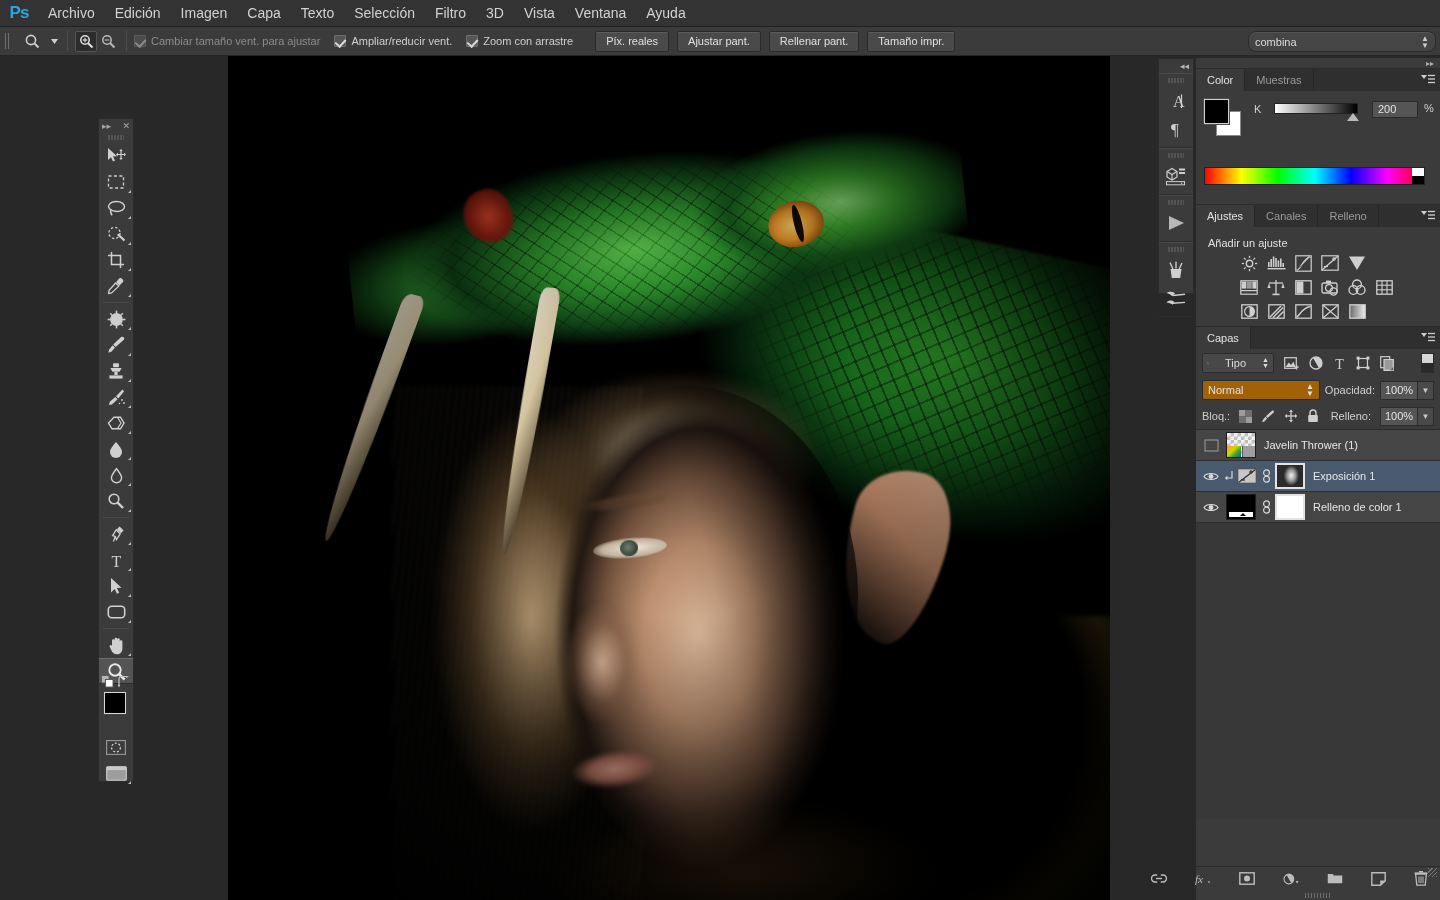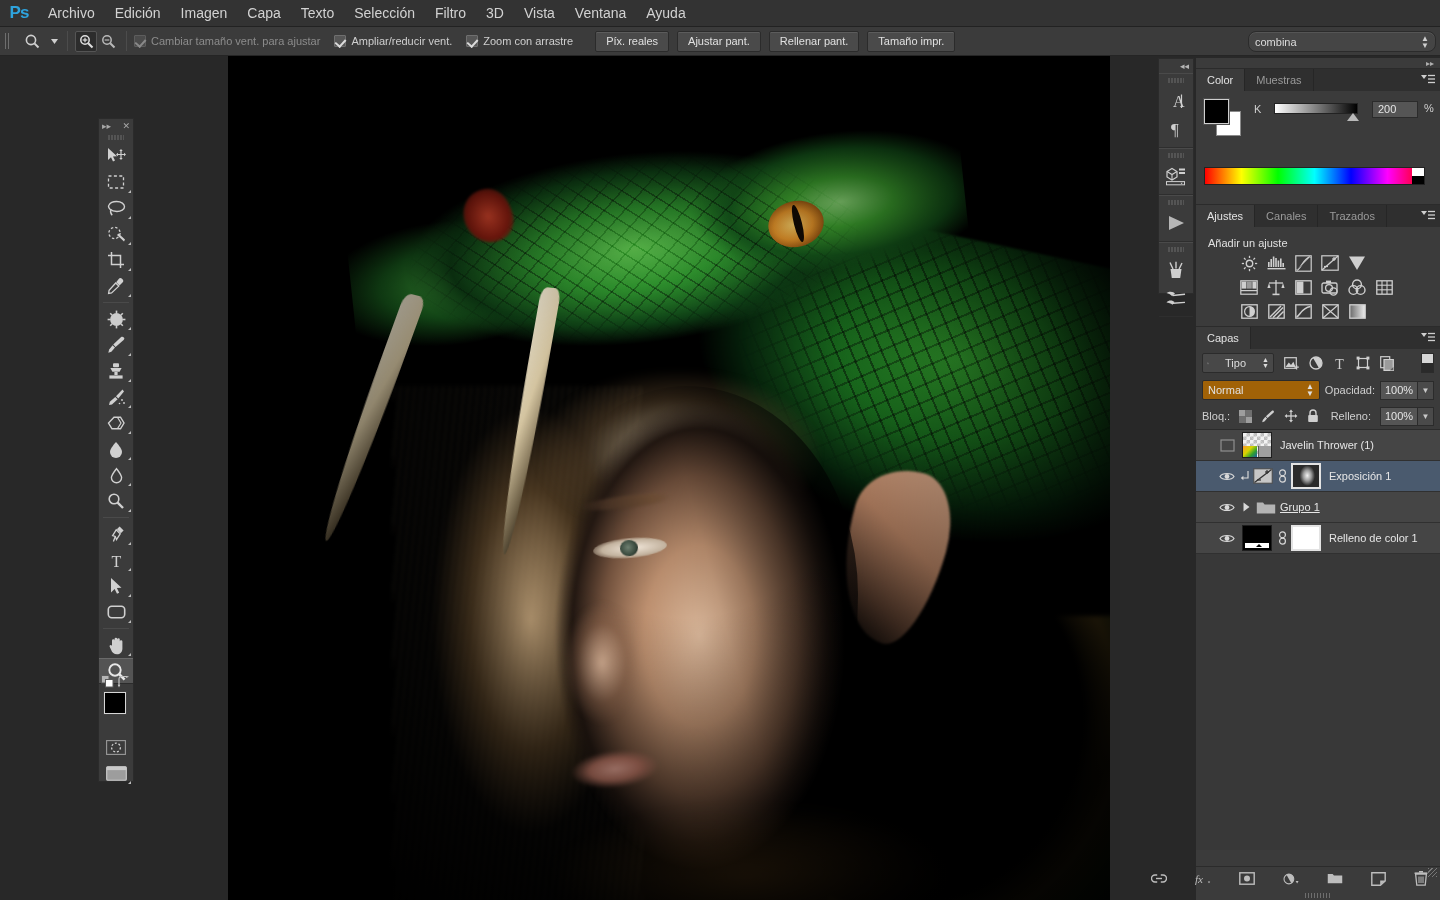--- a/index.html
+++ b/index.html
@@ -324,21 +324,21 @@
   .lbl { font-size:11px; color:#cfcfcf; white-space:nowrap; }
   .num-field {
     width:38px; height:19px; background:#555; border:1px solid #2b2b2b; color:#e5e5e5;
     font-size:11px; line-height:17px; text-align:center;
   }
   .num-arrow { width:16px; height:19px; background:#4a4a4a; border:1px solid #2b2b2b;
                border-left:none; display:flex; align-items:center; justify-content:center; font-size:8px; }
   .lay-lock { display:flex; align-items:center; height:26px; padding:0 6px; gap:9px; }
 
   .lay-list { border-top:1px solid #2b2b2b; }
-  .lay-row { display:flex; align-items:center; height:31px; padding:0 20px;
+  .lay-row { display:flex; align-items:center; height:31px; padding:0 4px;
              border-bottom:1px solid #303030; background:#454545; }
   .lay-row.selected { background:#4a5a6e; }
   .eye-cell { width:22px; display:flex; align-items:center; justify-content:center; }
   .thumb { width:30px; height:26px; border:1px solid #1e1e1e; background:#fff; flex:none; }
   .thumb.checker {
     background-image:
       linear-gradient(45deg,#bdbdbd 25%,transparent 25%,transparent 75%,#bdbdbd 75%),
       linear-gradient(45deg,#bdbdbd 25%,transparent 25%,transparent 75%,#bdbdbd 75%);
     background-size:7px 7px; background-position:0 0,3.5px 3.5px; background-color:#f2f2f2;
   }
@@ -756,21 +756,21 @@
         <div class="spectrum">
           <div class="spectrum-bw"></div>
         </div>
       </div>
     </div>
 
     <div class="panel">
       <div class="ptabs">
         <div class="ptab active">Ajustes</div>
         <div class="ptab">Canales</div>
-        <div class="ptab">Trazados</div>
+        <div class="ptab">Relleno</div>
         <div class="pmenu">
           <svg width="14" height="11" viewBox="0 0 14 11">
             <path d="M0 1 L6 1 L3 5 Z" fill="#cfcfcf"></path>
             <g stroke="#cfcfcf" stroke-width="1.3">
               <line x1="7" y1="1.5" x2="14" y2="1.5"></line>
                 <line x1="7" y1="5" x2="14" y2="5"></line>
                 <line x1="7" y1="8.5" x2="14" y2="8.5"></line>
             </g>
           </svg>
         </div>
@@ -1087,39 +1087,20 @@
               <rect x="2.6" y="0.8" width="5.8" height="6" rx="2.9" fill="none" stroke="#d8d8d8" stroke-width="1.2"></rect>
               <rect x="2.6" y="7.2" width="5.8" height="6" rx="2.9" fill="none" stroke="#d8d8d8" stroke-width="1.2"></rect>
             </svg>
           </div>
           <div class="mask-thumb" style="margin-left:2px;background:
               radial-gradient(ellipse 9px 12px at 55% 48%, #f2f2f2 0%, #9a9a9a 45%, #2a2a2a 85%),
               linear-gradient(120deg,#1b1b1b,#555);"></div>
           <div class="lay-name">Exposición 1</div>
         </div>
 
-        <div class="lay-row">
-          <div class="eye-cell">
-            <svg width="16" height="11" viewBox="0 0 16 11">
-              <path d="M1 5.5 C3.5 1.5 12.5 1.5 15 5.5 C12.5 9.5 3.5 9.5 1 5.5 Z" fill="none" stroke="#d8d8d8" stroke-width="1.2"></path>
-              <circle cx="8" cy="5.5" r="2.4" fill="#d8d8d8"></circle>
-            </svg>
-          </div>
-          <div style="width:16px;display:flex;align-items:center;justify-content:center;">
-            <svg width="7" height="10" viewBox="0 0 7 10">
-                <path d="M0.5 0.5 L6.5 5 L0.5 9.5 Z" fill="#d8d8d8"></path>
-              </svg>
-          </div>
-          <div style="width:24px;display:flex;align-items:center;justify-content:center;">
-            <svg width="20" height="15" viewBox="0 0 20 15">
-              <path d="M0.8 2.4 L7 2.4 L8.6 4.4 L19.2 4.4 L19.2 13.4 L0.8 13.4 Z" fill="#b4b4b4"></path>
-            </svg>
-          </div>
-          <div class="lay-name ul" style="margin-left:2px;">Grupo 1</div>
-        </div>
 
         <div class="lay-row">
           <div class="eye-cell">
             <svg width="16" height="11" viewBox="0 0 16 11">
               <path d="M1 5.5 C3.5 1.5 12.5 1.5 15 5.5 C12.5 9.5 3.5 9.5 1 5.5 Z" fill="none" stroke="#d8d8d8" stroke-width="1.2"></path>
               <circle cx="8" cy="5.5" r="2.4" fill="#d8d8d8"></circle>
             </svg>
           </div>
           <div class="thumb" style="margin-left:4px;background:#000;position:relative;">
             <div style="position:absolute;left:2px;right:2px;bottom:2px;height:5px;background:#fff;"></div>

